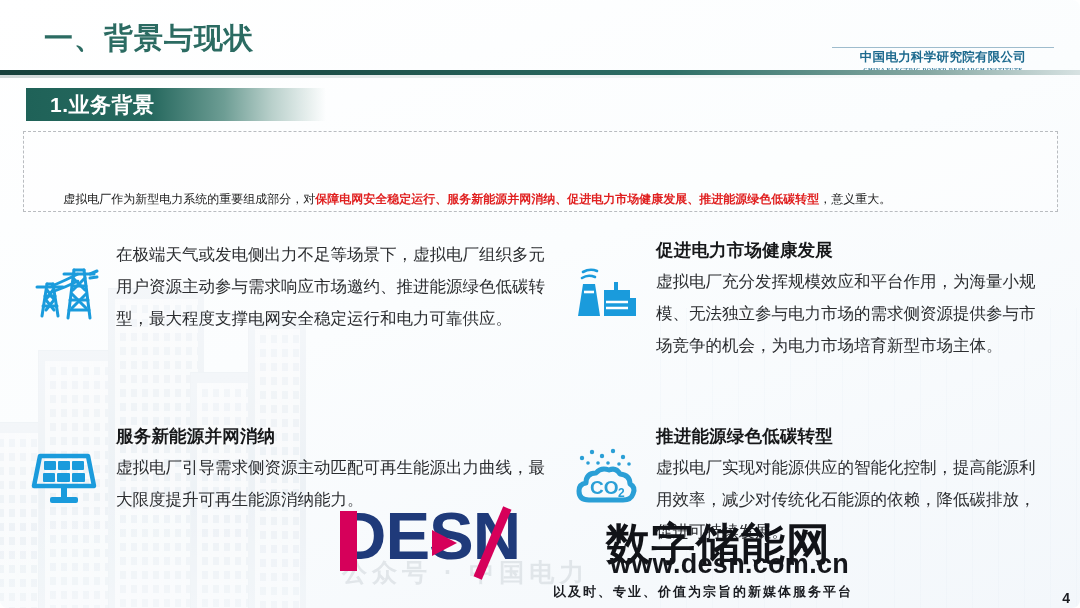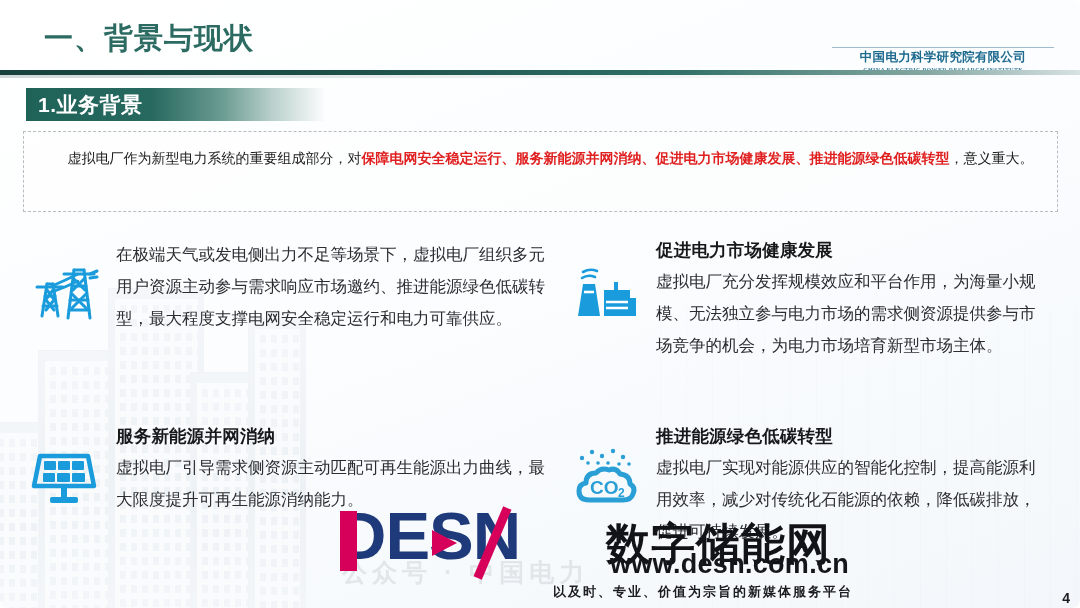--- a/index.html
+++ b/index.html
@@ -122,39 +122,40 @@
     left: 26px; top: 88px;
     width: 300px; height: 33px;
     background: linear-gradient(90deg, #1f6258 0%, #27695f 42%, #6d9d94 66%, #b9d0cb 82%, rgba(255,255,255,0) 100%);
     display: flex; align-items: center;
   }
   .section-banner-label {
     color: #ffffff;
     font-size: 21px;
     font-weight: 700;
     letter-spacing: .5px;
-    padding-left: 12px;
+    padding-left: 24px;
     white-space: nowrap;
   }
 
   
   .intro-box {
     position: absolute;
     left: 23px; top: 131px;
     width: 1035px; height: 81px;
     border: 1.4px dashed #b9bcc0;
     background: rgba(255,255,255,.35);
     padding: 9px 14px 0 14px;
   }
   .intro-text {
-    font-size: 14px;
+    font-size: 12px;
     line-height: 35px;
     color: #1c1c1c;
     text-indent: 2.1em;
     font-weight: 500;
+    margin-top: 41px;
   }
   .intro-text .hl {
     color: #e02020;
     font-weight: 700;
   }
 
   
   .features {
     position: absolute;
     left: 26px; top: 238px;

